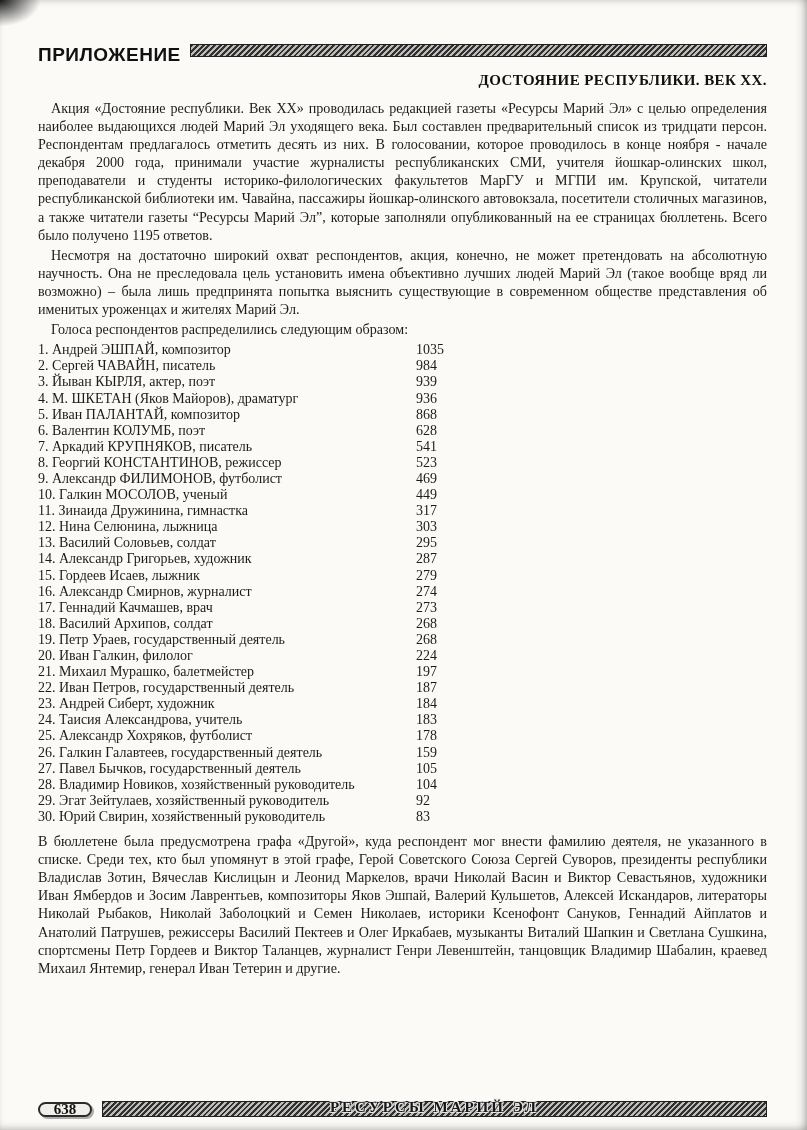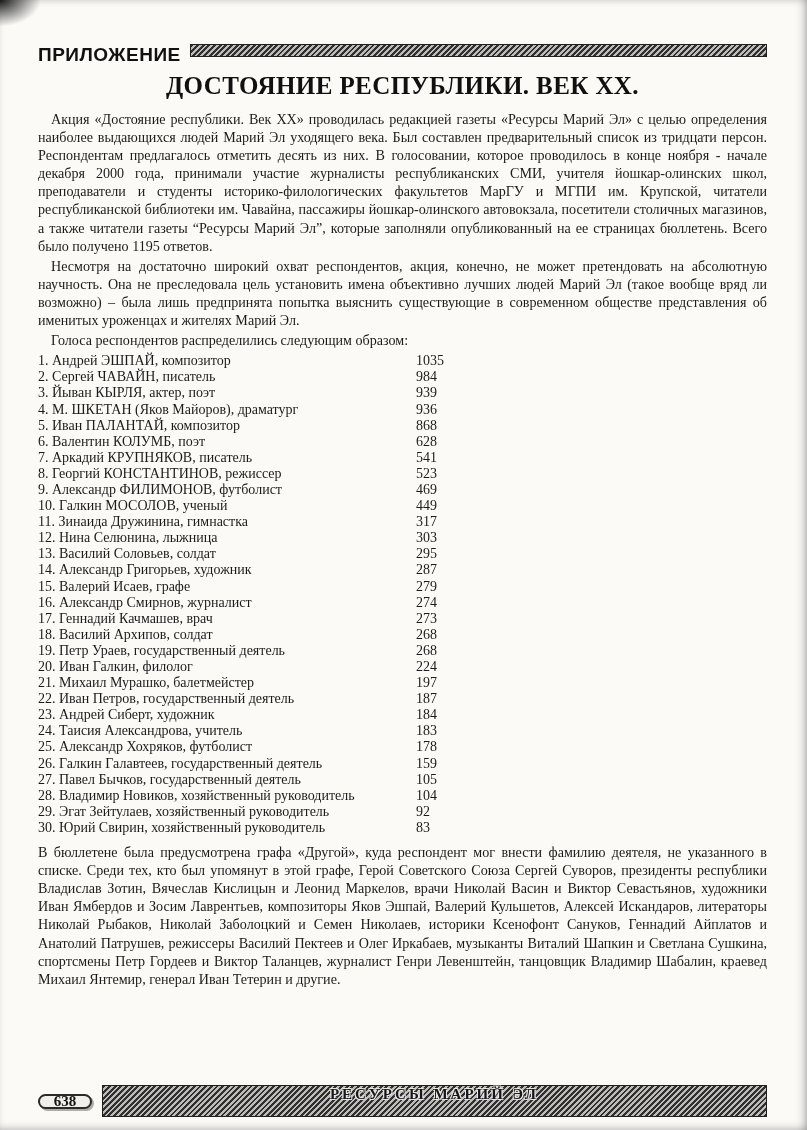--- a/index.html
+++ b/index.html
@@ -30,21 +30,21 @@
     font-weight: 700; font-size: 19px; letter-spacing: .5px; color: #111;
     white-space: nowrap;
   }
   .hatch {
     background: repeating-linear-gradient(135deg, #303030 0px, #303030 2px, #bdbcb8 2px, #bdbcb8 4px);
     border: 1px solid #1f1f1f;
   }
   .header-bar { flex: 1; height: 13px; }
 
   .title {
-    text-align: center; font-size: 25px; font-weight: 700;
+    text-align: right; font-size: 15px; font-weight: 700;
     letter-spacing: .4px; margin: 4px 0 10px; color: #101010;
   }
 
   .para { font-size: 14.1px; line-height: 18.1px; text-align: justify; }
   .para.indent { text-indent: 13px; }
   .para + .para { margin-top: 2px; }
 
   .results { width: 426px; margin: 4px 0 7px; }
   .result-row { display: flex; font-size: 14px; line-height: 16.1px; }
   .result-votes { margin-left: auto; min-width: 48px; text-align: left; }
@@ -55,22 +55,22 @@
   }
   .page-badge {
     display: inline-flex; align-items: center; justify-content: center;
     min-width: 54px; height: 15px; padding: 0 11px;
     border: 2px solid #2b2b2b; border-radius: 12px;
     background: #f1efe9;
     font-weight: 700; font-size: 15px; color: #111;
     box-shadow: 2px 2px 0 rgba(30,30,30,.35);
   }
   .footer-bar {
-    flex: 1; height: 32px; position: relative;
-    display: flex; align-items: flex-start; justify-content: center;
+    flex: 1; height: 16px; position: relative;
+    display: flex; align-items: flex-end; justify-content: center;
   }
   .footer-title {
     font-weight: 700; font-size: 15px; letter-spacing: 3px; color: #16161e;
     text-shadow: 1px 1px 0 #e9e8e2, -1px -1px 0 #e9e8e2, 1px -1px 0 #e9e8e2, -1px 1px 0 #e9e8e2;
     white-space: nowrap;
   }
 </style>
 </head>
 <body>
 
@@ -143,21 +143,21 @@
       </div>
         <div class="result-row">
         <span class="result-label"><span class="result-rank">13.</span> <span class="result-name">Василий Соловьев, солдат</span></span>
         <span class="result-votes">295</span>
       </div>
         <div class="result-row">
         <span class="result-label"><span class="result-rank">14.</span> <span class="result-name">Александр Григорьев, художник</span></span>
         <span class="result-votes">287</span>
       </div>
         <div class="result-row">
-        <span class="result-label"><span class="result-rank">15.</span> <span class="result-name">Валерий Исаев, графе</span></span>
+        <span class="result-label"><span class="result-rank">15.</span> <span class="result-name">Гордеев Исаев, лыжник</span></span>
         <span class="result-votes">279</span>
       </div>
         <div class="result-row">
         <span class="result-label"><span class="result-rank">16.</span> <span class="result-name">Александр Смирнов, журналист</span></span>
         <span class="result-votes">274</span>
       </div>
         <div class="result-row">
         <span class="result-label"><span class="result-rank">17.</span> <span class="result-name">Геннадий Качмашев, врач</span></span>
         <span class="result-votes">273</span>
       </div>

